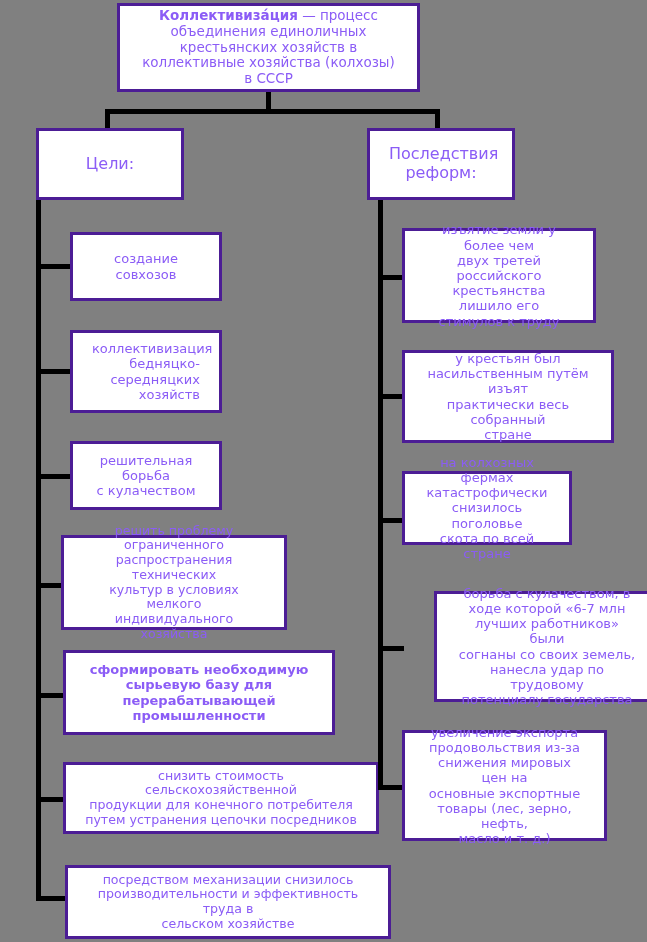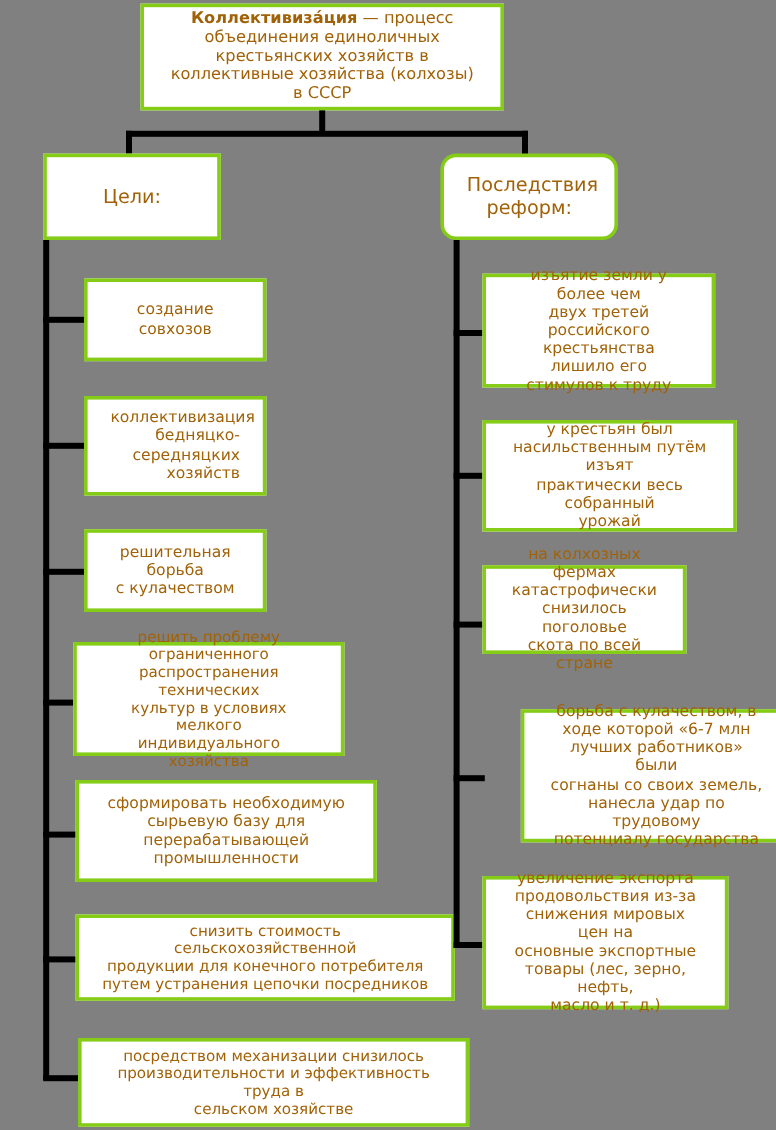--- a/index.html
+++ b/index.html
@@ -22,27 +22,27 @@
   
   .conn {
     position: absolute;
     background: #000000;
   }
 
   
   .node {
     position: absolute;
     background: #ffffff;
-    border: 3px solid #84cc16;
+    border: 3px solid #4c1d95;
     box-sizing: border-box;
     display: flex;
     align-items: center;
     justify-content: center;
     text-align: center;
-    color: #a16207;
+    color: #8b5cf6;
     line-height: 1.17;
     padding: 2px 19px;
   }
   .node .txt {
     display: block;
     width: 100%;
     white-space: pre-line;
   }
 
   .node-root {
@@ -72,21 +72,21 @@
 
   <div class="conn" style="left:266px; top:92px; width:5px; height:20px;"></div>
   <div class="conn" style="left:105px; top:109px; width:335px; height:5px;"></div>
   <div class="conn" style="left:105px; top:109px; width:5px; height:22px;"></div>
   <div class="conn" style="left:435px; top:109px; width:5px; height:22px;"></div>
 
   <div class="node node-branch" style="left:36px; top:128px; width:148px; height:72px;">
     <span class="txt">Цели:</span>
   </div>
 
-  <div class="node node-branch" style="left:367px; top:128px; width:148px; height:72px;border-radius:13px;">
+  <div class="node node-branch" style="left:367px; top:128px; width:148px; height:72px;">
     <span class="txt">Последствия
 реформ:</span>
   </div>
 
   <div class="conn" style="left:36px; top:200px; width:5px; height:700px;"></div>
 
   <div class="conn" style="left:36px; top:264px; width:36px; height:5px;"></div>
   <div class="conn" style="left:36px; top:369px; width:36px; height:5px;"></div>
   <div class="conn" style="left:36px; top:474px; width:36px; height:5px;"></div>
   <div class="conn" style="left:36px; top:583px; width:27px; height:5px;"></div>
@@ -111,21 +111,21 @@
   </div>
 
   <div class="node node-leaf-sm" style="left:61px; top:535px; width:226px; height:95px;">
     <span class="txt">решить проблему
 ограниченного
 распространения технических
 культур в условиях мелкого
 индивидуального хозяйства</span>
   </div>
 
-  <div class="node node-leaf" style="left:63px; top:650px; width:251px; height:85px;">
+  <div class="node node-leaf" style="left:63px; top:650px; width:272px; height:85px;font-weight:bold;">
     <span class="txt">сформировать необходимую
 сырьевую базу для
 перерабатывающей
 промышленности</span>
   </div>
 
   <div class="node node-leaf-sm" style="left:63px; top:762px; width:316px; height:72px;">
     <span class="txt">снизить стоимость сельскохозяйственной
 продукции для конечного потребителя
 путем устранения цепочки посредников</span>
@@ -149,21 +149,21 @@
     <span class="txt">изъятие земли у более чем
 двух третей российского
 крестьянства лишило его
 стимулов к труду</span>
   </div>
 
   <div class="node node-leaf" style="left:402px; top:350px; width:212px; height:93px;">
     <span class="txt">у крестьян был
 насильственным путём изъят
 практически весь собранный
-урожай</span>
+стране</span>
   </div>
 
   <div class="node node-leaf" style="left:402px; top:471px; width:170px; height:74px;">
     <span class="txt">на колхозных фермах
 катастрофически
 снизилось поголовье
 скота по всей стране</span>
   </div>
 
   <div class="node node-leaf" style="left:402px; top:591px; width:226px; height:111px;margin-left:32px;">

